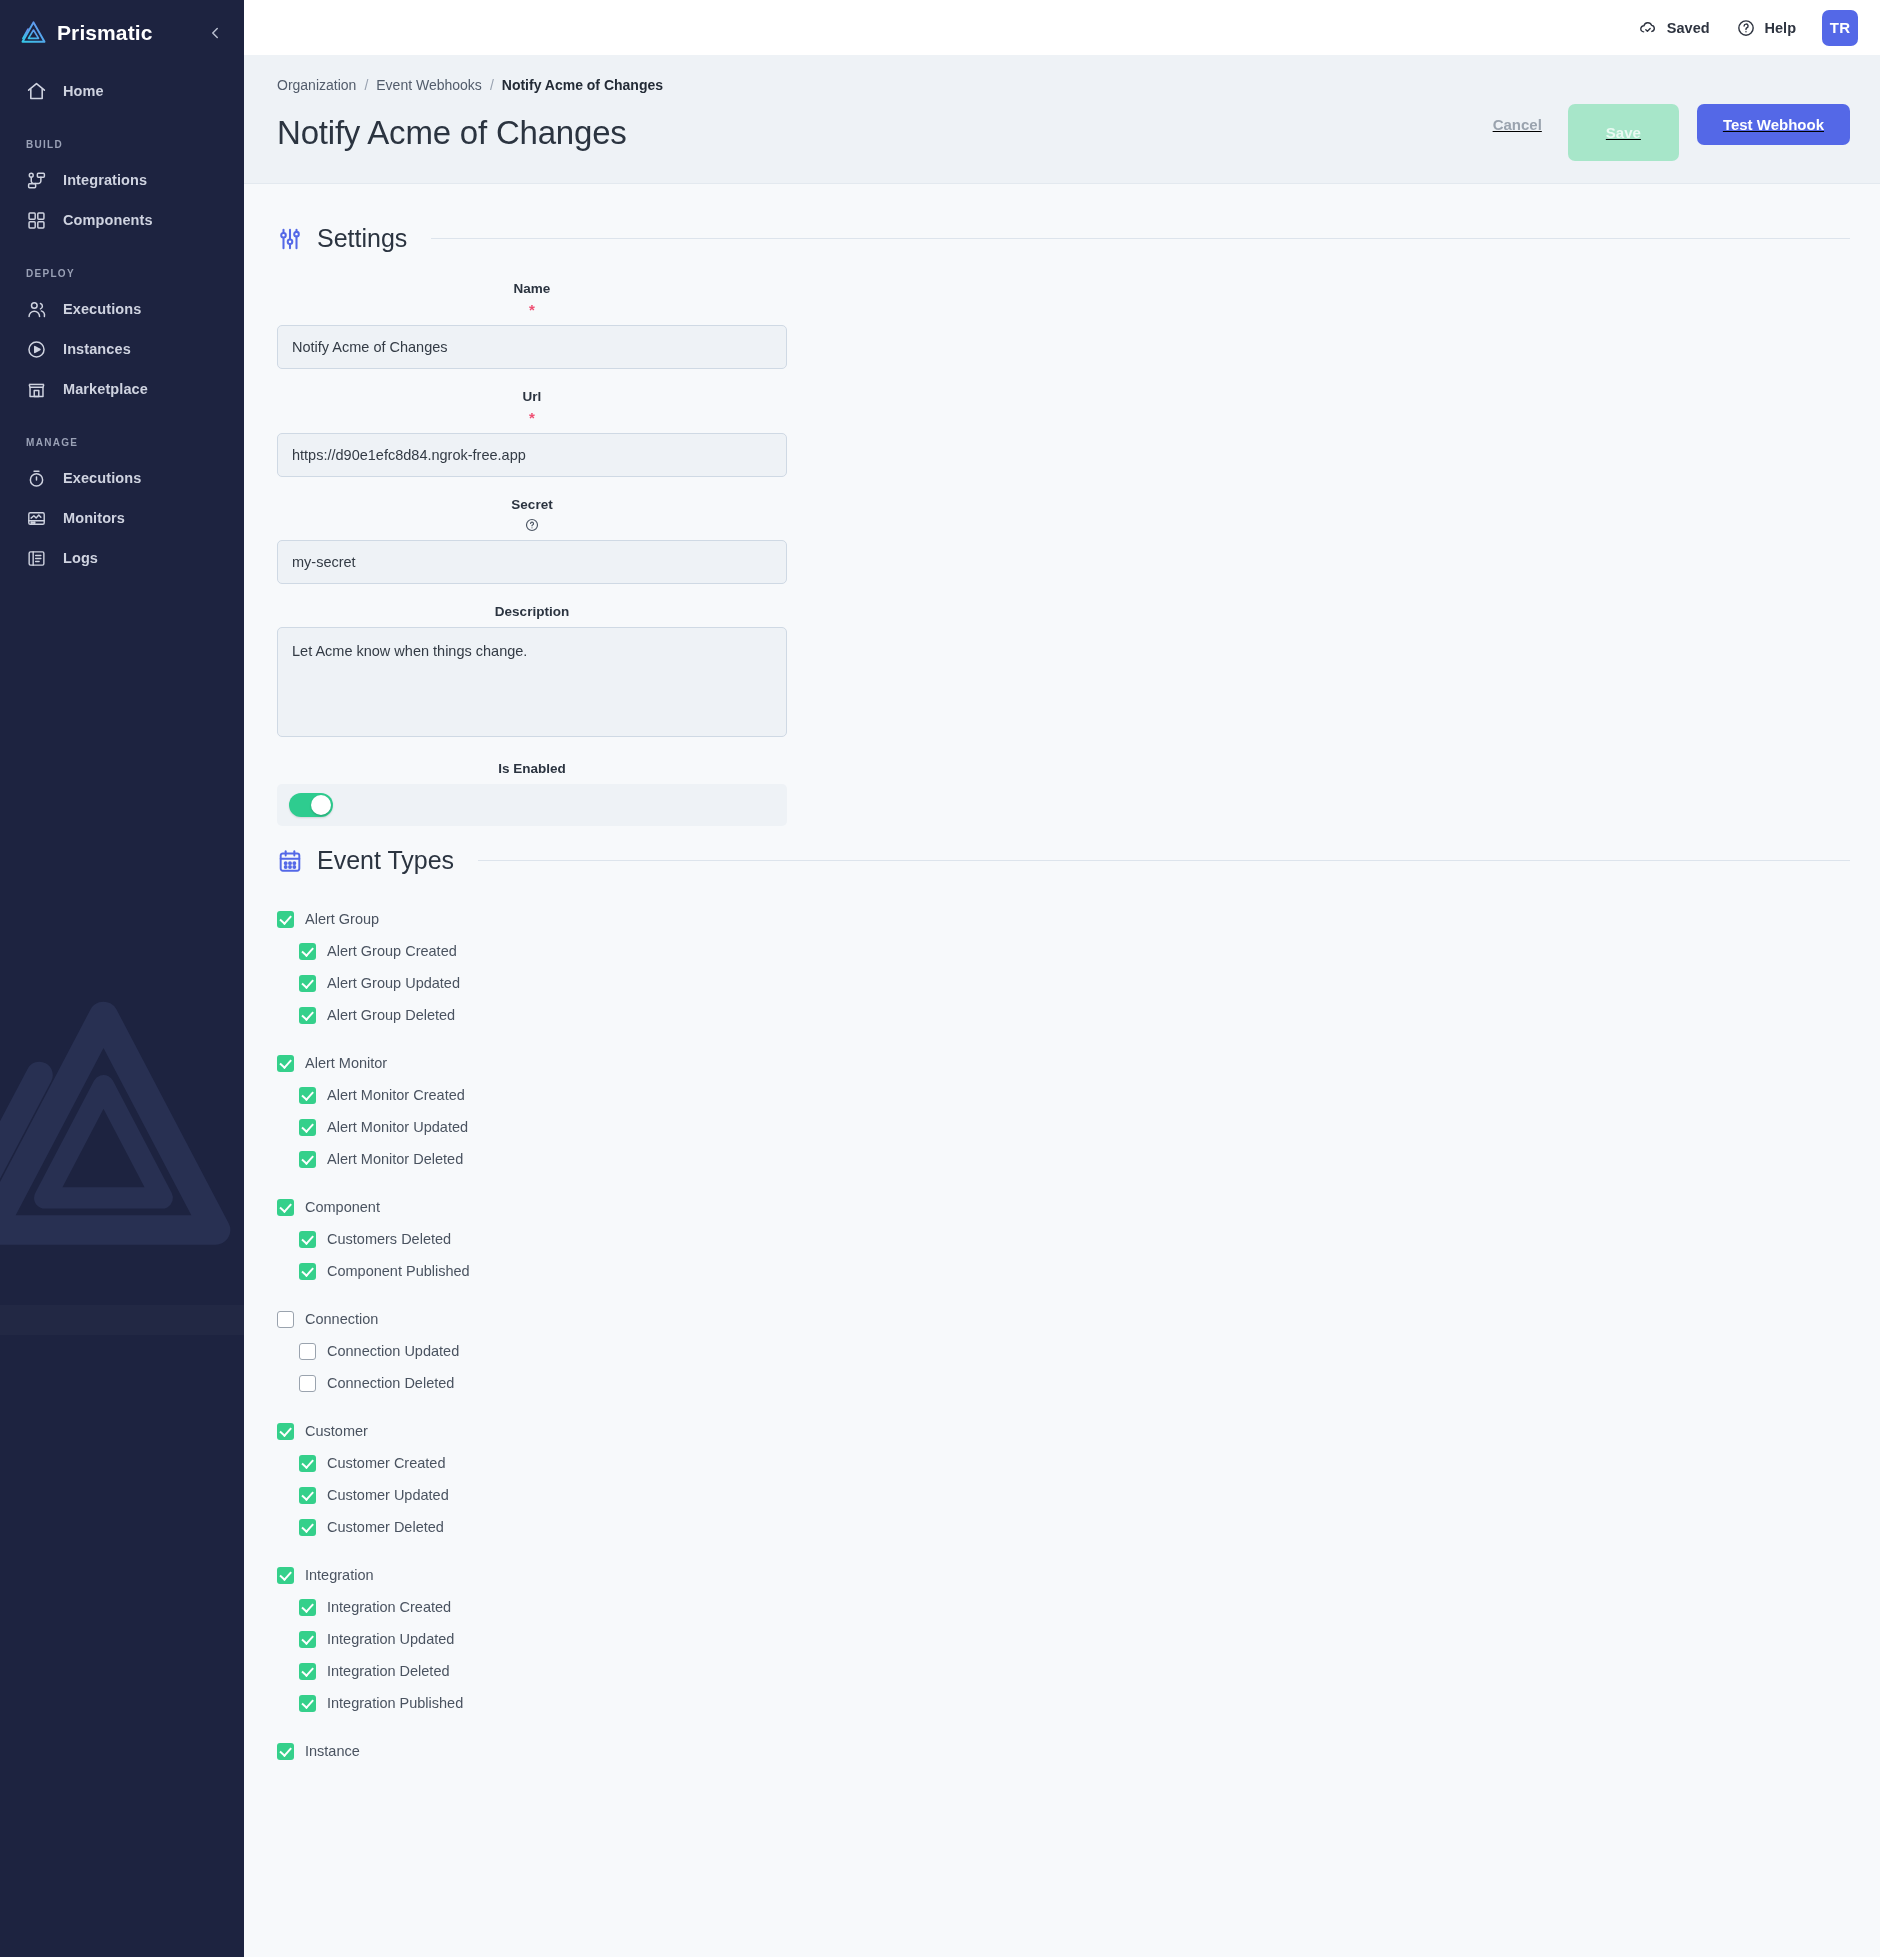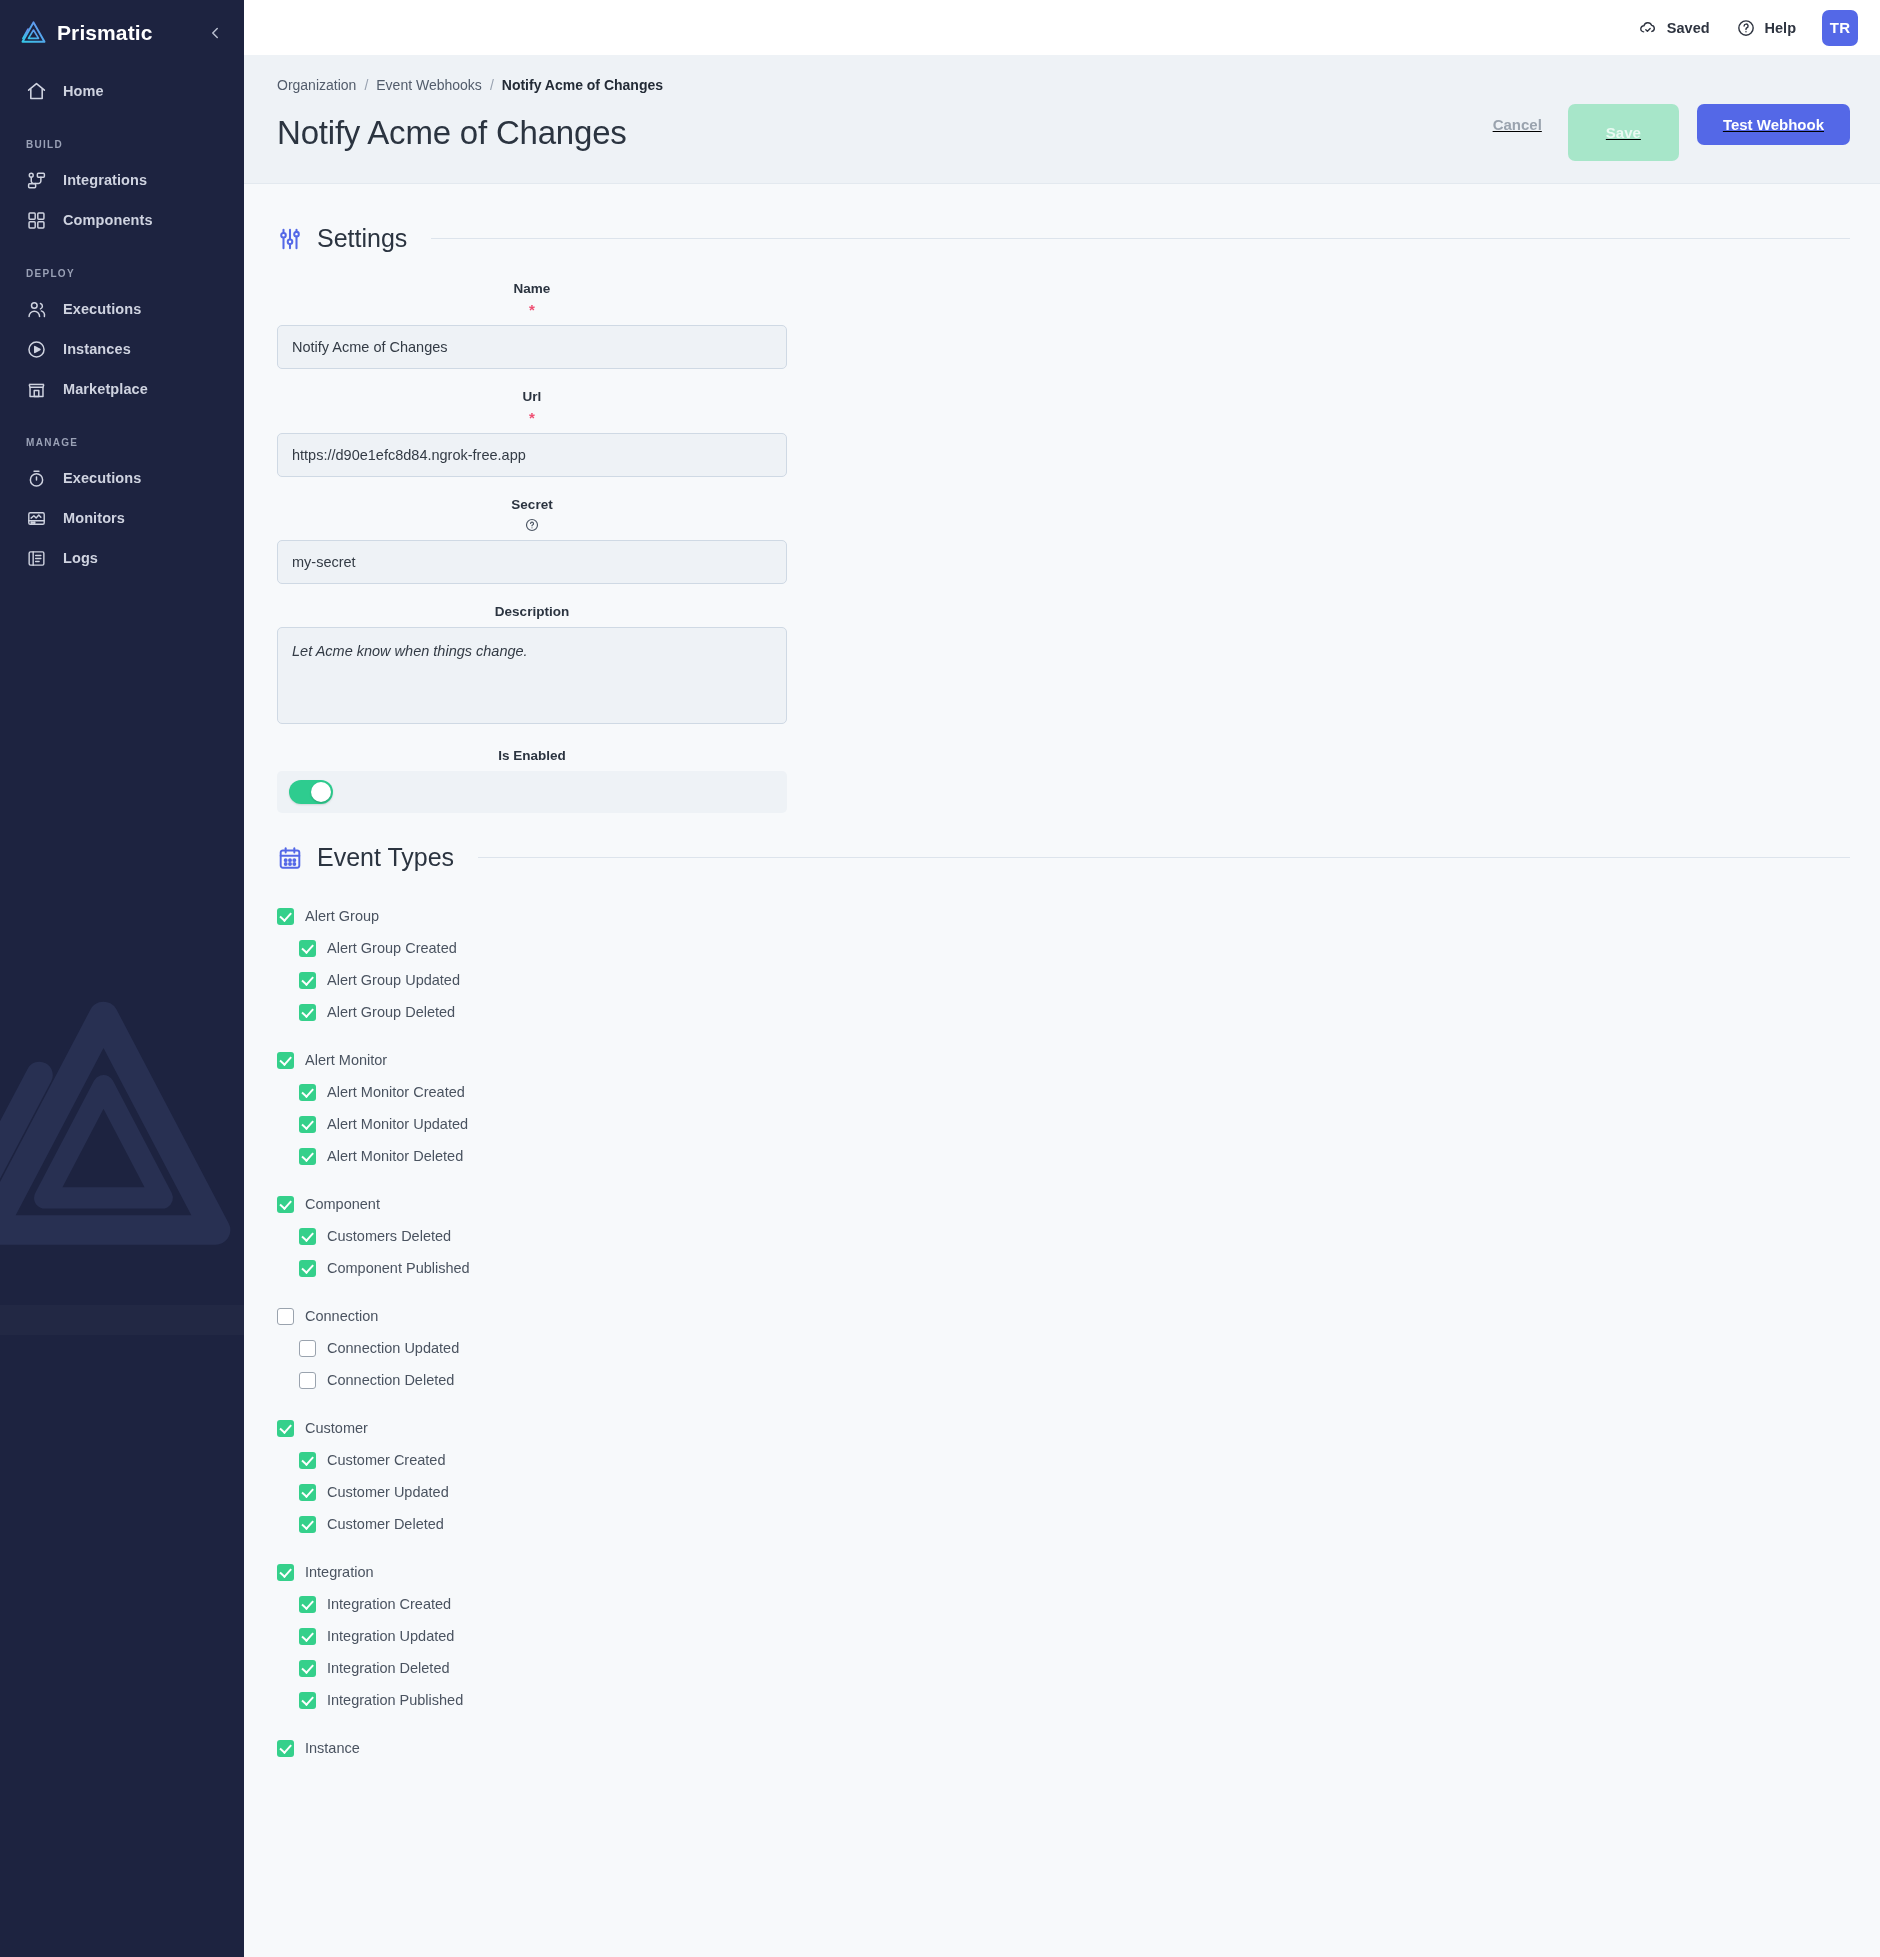--- a/index.html
+++ b/index.html
@@ -101,21 +101,21 @@
 
   .field { margin-bottom: 20px; max-width: 510px; }
   .flabel { font-size: 13.5px; font-weight: 700; color:#2b3440; margin-bottom: 8px; display:flex; align-items:center; gap:6px;flex-direction:column;}
   .req { color:#ef4e72; font-size: 15px; line-height: 1; }
   .help-ico { width: 14px; height: 14px; color:#4b5563; display:inline-flex; }
   .help-ico svg{width:14px;height:14px;display:block;}
   .inp {
     width: 100%; background:#eef2f6; border:1px solid #cfd9e4; border-radius: 5px;
     padding: 13px 14px; font-family: inherit; font-size: 14.5px; color:#333b45; outline:none;
   }
-  textarea.inp { height: 97px; resize: none; line-height:1.45;font-style:italic; }
+  textarea.inp { height: 110px; resize: none; line-height:1.45; }
   .toggle-wrap {
     width: 100%; max-width:510px; background:#eef2f6; border-radius: 5px;
     padding: 9px 12px; display:flex; align-items:center;
   }
   .toggle {
     width: 44px; height: 24px; border-radius: 13px; background:#2ecc8f;
     position: relative; cursor:pointer; box-shadow: 0 1px 2px rgba(0,0,0,0.12);
   }
   .toggle .knob {
     position:absolute; right:2px; top:2px; width:20px; height:20px; border-radius:50%;
@@ -377,21 +377,21 @@
         <div class="flabel">
           <span>Is Enabled</span>
         </div>
         <div class="toggle-wrap">
           <div class="toggle">
             <div class="knob"></div>
           </div>
         </div>
       </div>
 
-      <div class="section-head" style="margin-top:30px;">
+      <div class="section-head" style="margin-top:20px;">
         <span class="section-ico">
           <svg viewBox="0 0 24 24" fill="none" stroke="currentColor" stroke-width="1.8" stroke-linecap="round" stroke-linejoin="round">
               <rect x="3.4" y="5" width="17.2" height="16" rx="2"></rect>
               <path d="M3.4 10h17.2"></path>
               <path d="M8 3v4"></path>
               <path d="M16 3v4"></path>
               <circle cx="8" cy="14" r="0.9" fill="currentColor"></circle>
               <circle cx="12" cy="14" r="0.9" fill="currentColor"></circle>
               <circle cx="16" cy="14" r="0.9" fill="currentColor"></circle>
               <circle cx="8" cy="17.6" r="0.9" fill="currentColor"></circle>

